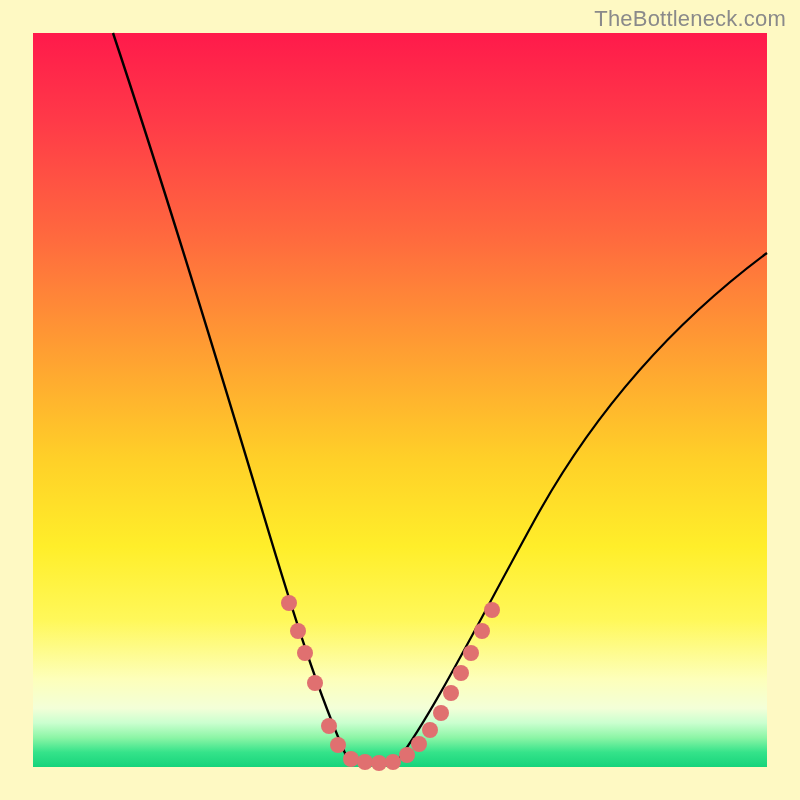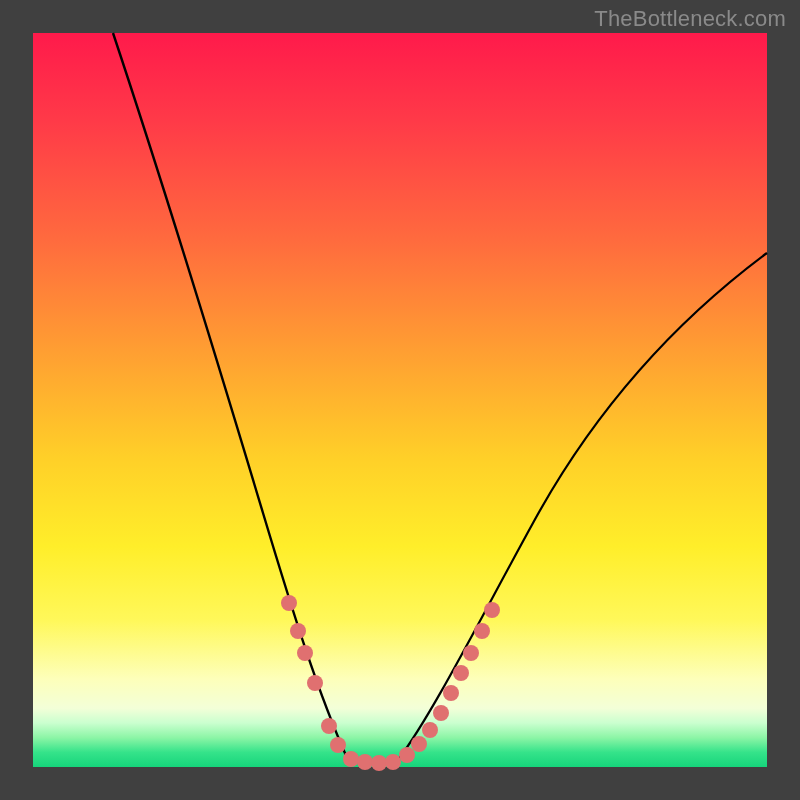--- a/index.html
+++ b/index.html
@@ -7,21 +7,21 @@
     padding: 0;
     width: 800px;
     height: 800px;
     overflow: hidden;
     background: #000;
     font-family: Arial, Helvetica, sans-serif;
   }
   .frame {
     position: absolute;
     inset: 0;
-    background: #404040;
+    background: #fef9c3;
     text-align: right;
   }
   .plot {
     position: absolute;
     left: 33px;
     top: 33px;
     width: 734px;
     height: 734px;
     
     background: linear-gradient(

